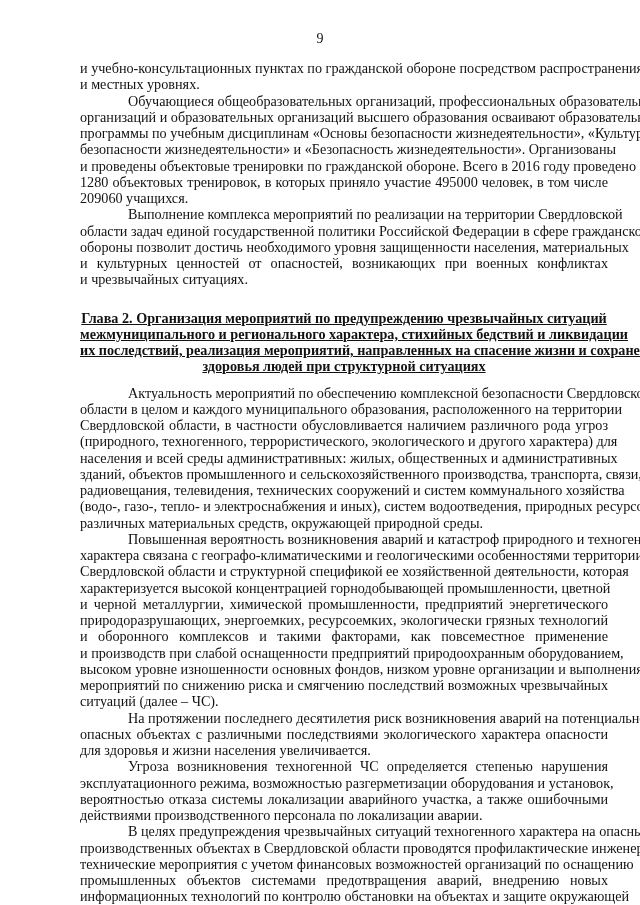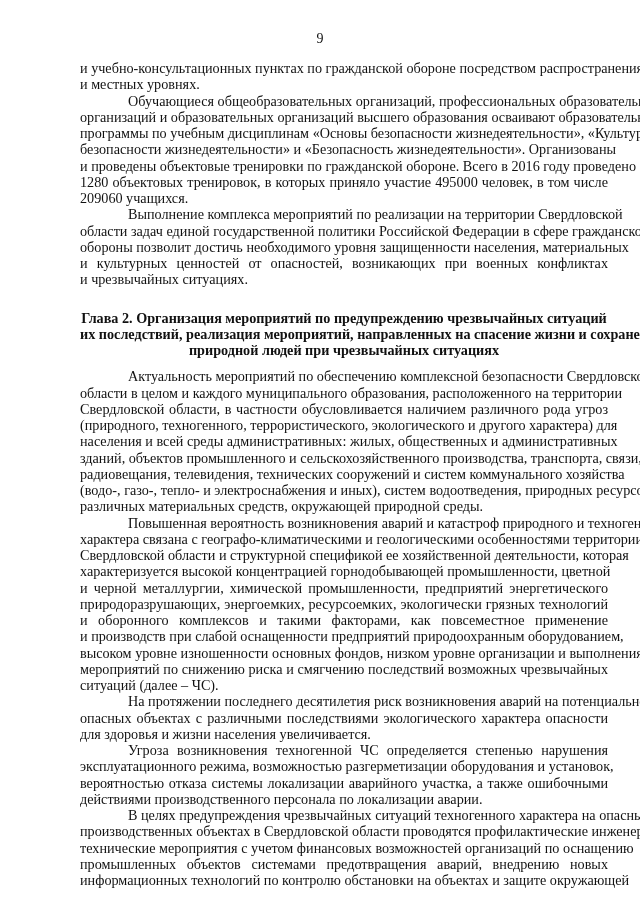--- a/index.html
+++ b/index.html
@@ -17,21 +17,21 @@
     position: absolute; left: 80px; top: 60px; width: 528px;
     font-size: 14.2px; line-height: 16.25px;
   }
   .para { margin: 0; text-align: justify; }
   .line { display: block; text-align: justify; text-align-last: justify; white-space: nowrap; }
   .line.last { text-align-last: left; }
   .heading {
     margin: 22px 0 10px 0; text-align: center; font-weight: bold;
     font-size: 14.2px; line-height: 16.25px;
   }
-  .heading .hline { display: block; white-space: nowrap; }
+  .heading .hline { display: block; white-space: nowrap; text-decoration: underline; }
 </style>
 </head>
 <body>
 
 <div class="page">
   <div class="page-number">9</div>
 
   <div class="content">
     <div id="before">
         <div class="para">
@@ -50,22 +50,23 @@
         <div class="para">
           <span class="line" style="padding-left: 48px;">Выполнение комплекса мероприятий по реализации на территории Свердловской</span>
           <span class="line">области задач единой государственной политики Российской Федерации в сфере гражданской</span>
           <span class="line">обороны позволит достичь необходимого уровня защищенности населения, материальных</span>
           <span class="line">и культурных ценностей от опасностей, возникающих при военных конфликтах</span>
           <span class="line last">и чрезвычайных ситуациях.</span>
         </div>
       </div>
     <div class="heading" id="heading">
         <span class="hline">Глава 2. Организация мероприятий по предупреждению чрезвычайных ситуаций</span>
+        <span class="hline">межмуниципального и регионального характера, стихийных бедствий и ликвидации</span>
         <span class="hline">их последствий, реализация мероприятий, направленных на спасение жизни и сохранение</span>
-        <span class="hline">природной людей при чрезвычайных ситуациях</span>
+        <span class="hline">здоровья людей при структурной ситуациях</span>
       </div>
     <div id="after">
         <div class="para">
           <span class="line" style="padding-left: 48px;">Актуальность мероприятий по обеспечению комплексной безопасности Свердловской</span>
           <span class="line">области в целом и каждого муниципального образования, расположенного на территории</span>
           <span class="line">Свердловской области, в частности обусловливается наличием различного рода угроз</span>
           <span class="line">(природного, техногенного, террористического, экологического и другого характера) для</span>
           <span class="line">населения и всей среды административных: жилых, общественных и административных</span>
           <span class="line">зданий, объектов промышленного и сельскохозяйственного производства, транспорта, связи,</span>
           <span class="line">радиовещания, телевидения, технических сооружений и систем коммунального хозяйства</span>

